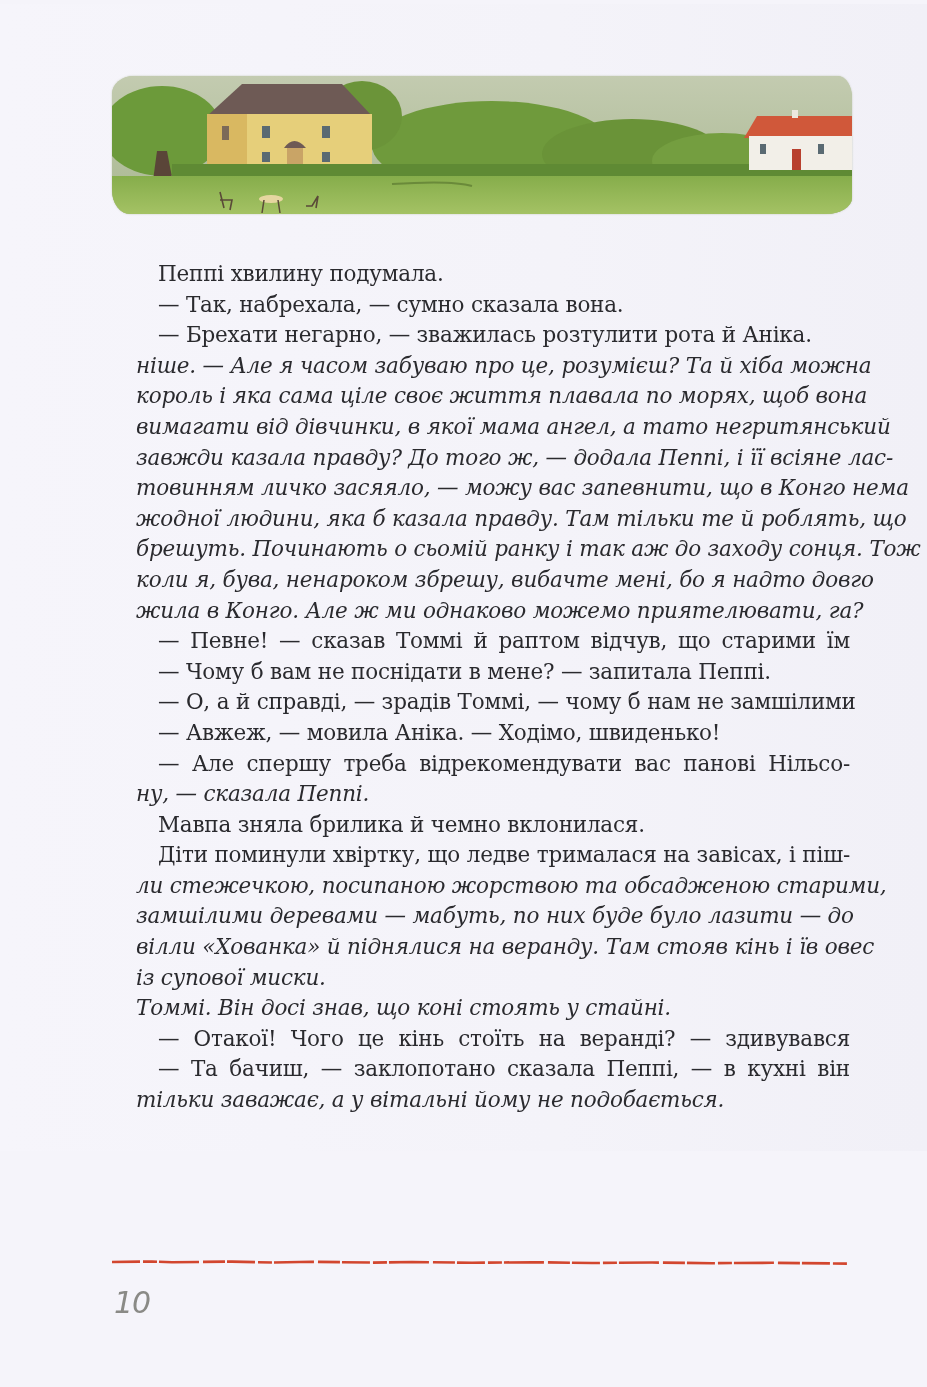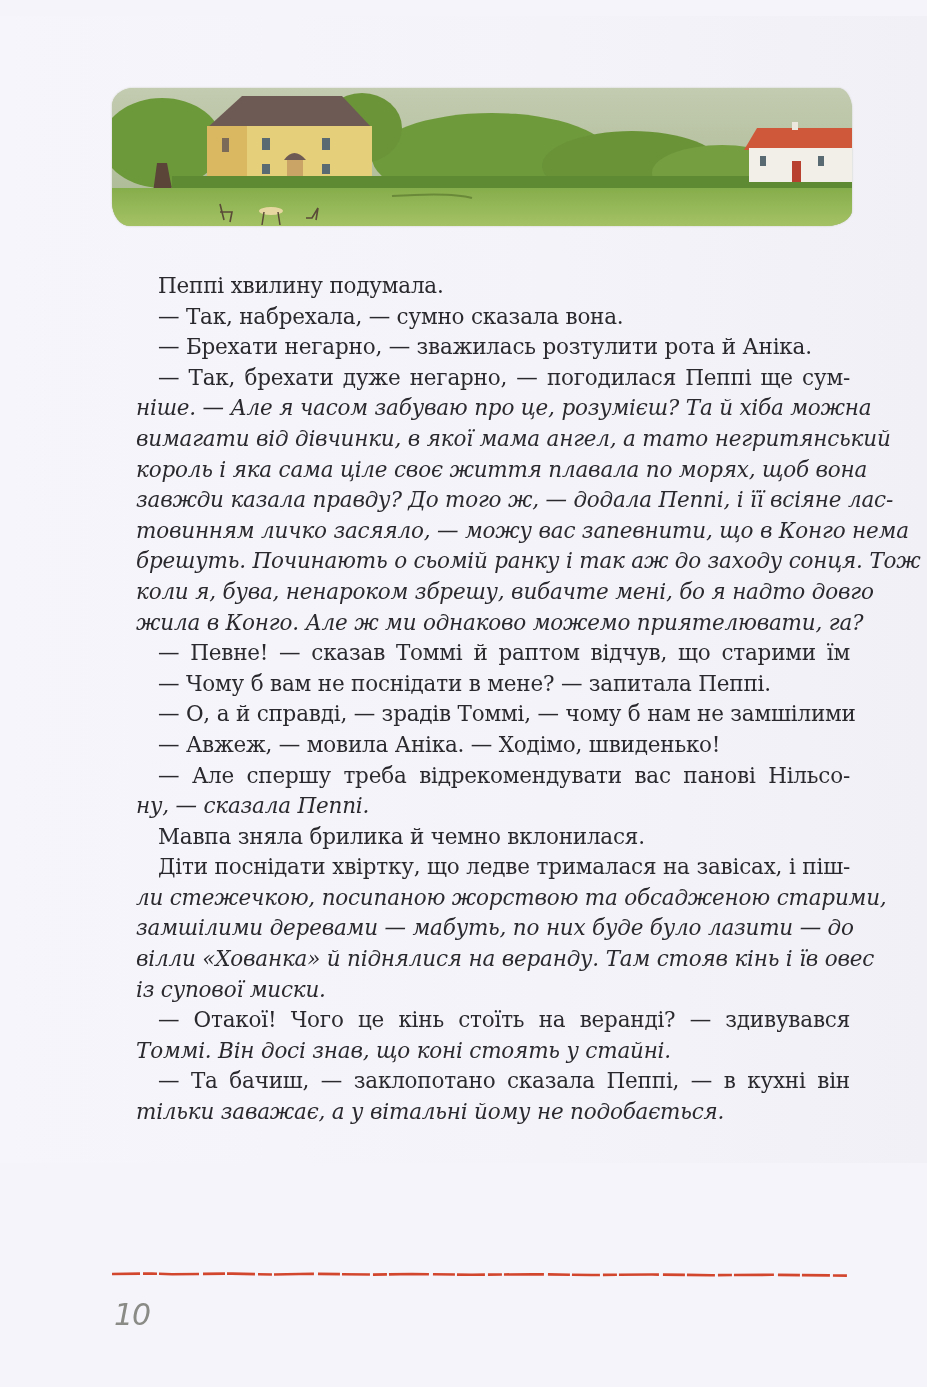--- a/index.html
+++ b/index.html
@@ -10,21 +10,21 @@
       width: 927px;
       height: 1387px;
       background: #f5f4fa;
       position: relative;
       overflow: hidden;
       font-family: "DejaVu Serif", "Liberation Serif", serif;
       color: #2a2a2e;
     }
     .page {
       position: absolute;
-      left: 0; top: 16px;
+      left: 0; top: 4px;
       width: 927px; height: 1147px;
       background: linear-gradient(90deg, #f6f5fb 0%, #f4f3f9 60%, #f1f0f7 100%);
     }
     
     .illustration {
       position: absolute;
       left: 112px;
       top: 72px;
       width: 740px;
       height: 138px;
@@ -138,43 +138,43 @@
       <rect x="648" y="68" width="6" height="10" fill="#5a6a72"></rect>
       <rect x="706" y="68" width="6" height="10" fill="#5a6a72"></rect>
       <rect x="680" y="34" width="6" height="8" fill="#ece8e0"></rect>
     </svg>
   </div>
 
   <div class="text-block">
     <span class="line last" style="padding-left:0">Пеппі хвилину подумала.</span>
     <span class="line last">— Так, набрехала, — сумно сказала вона.</span>
     <span class="line last">— Брехати негарно, — зважилась розтулити рота й Аніка.</span>
-    <span class="line">— Так, брехати дуже негарно, — погодилася Пеппі ще сум-</span>
     <span class="line outdent" style="margin-left:-22px">ніше. — Але я часом забуваю про це, розумієш? Та й хіба можна</span>
+    <span class="line outdent" style="margin-left:-22px">король і яка сама ціле своє життя плавала по морях, щоб вона</span>
     <span class="line outdent" style="margin-left:-22px">вимагати від дівчинки, в якої мама ангел, а тато негритянський</span>
-    <span class="line outdent" style="margin-left:-22px">король і яка сама ціле своє життя плавала по морях, щоб вона</span>
     <span class="line outdent" style="margin-left:-22px">завжди казала правду? До того ж, — додала Пеппі, і її всіяне лас-</span>
     <span class="line outdent" style="margin-left:-22px">товинням личко засяяло, — можу вас запевнити, що в Конго нема</span>
+    <span class="line outdent" style="margin-left:-22px">жодної людини, яка б казала правду. Там тільки те й роблять, що</span>
     <span class="line outdent" style="margin-left:-22px">брешуть. Починають о сьомій ранку і так аж до заходу сонця. Тож</span>
     <span class="line outdent" style="margin-left:-22px">коли я, бува, ненароком збрешу, вибачте мені, бо я надто довго</span>
     <span class="line outdent last" style="margin-left:-22px">жила в Конго. Але ж ми однаково можемо приятелювати, га?</span>
     <span class="line">— Певне! — сказав Томмі й раптом відчув, що старими їм</span>
     <span class="line last">— Чому б вам не поснідати в мене? — запитала Пеппі.</span>
     <span class="line">— О, а й справді, — зрадів Томмі, — чому б нам не замшілими</span>
     <span class="line last">— Авжеж, — мовила Аніка. — Ходімо, швиденько!</span>
     <span class="line">— Але спершу треба відрекомендувати вас панові Нільсо-</span>
     <span class="line outdent last" style="margin-left:-22px">ну, — сказала Пеппі.</span>
     <span class="line last">Мавпа зняла брилика й чемно вклонилася.</span>
-    <span class="line">Діти поснідати хвіртку, що ледве трималася на завісах, і піш-</span>
+    <span class="line">Діти поминули хвіртку, що ледве трималася на завісах, і піш-</span>
     <span class="line outdent" style="margin-left:-22px">ли стежечкою, посипаною жорствою та обсадженою старими,</span>
     <span class="line outdent" style="margin-left:-22px">замшілими деревами — мабуть, по них буде було лазити — до</span>
     <span class="line outdent" style="margin-left:-22px">вілли «Хованка» й піднялися на веранду. Там стояв кінь і їв овес</span>
     <span class="line outdent last" style="margin-left:-22px">із супової миски.</span>
+    <span class="line outdent last" style="margin-left:-22px">Томмі. Він досі знав, що коні стоять у стайні.</span>
     <span class="line">— Отакої! Чого це кінь стоїть на веранді? — здивувався</span>
-    <span class="line outdent last" style="margin-left:-22px">Томмі. Він досі знав, що коні стоять у стайні.</span>
     <span class="line">— Та бачиш, — заклопотано сказала Пеппі, — в кухні він</span>
     <span class="line outdent last" style="margin-left:-22px">тільки заважає, а у вітальні йому не подобається.</span>
   </div>
 
   <div class="rule">
     <svg viewBox="0 0 735 8" preserveAspectRatio="none">
       <path d="M0 4 L40 3.5 L60 4.2 L120 3.6 L160 4.5 L200 3.8 L260 4.6 L300 4 L360 4.8 L420 4.2 L480 5 L540 4.5 L600 5.2 L660 4.8 L735 5.6" stroke="#d2462e" stroke-width="2.6" fill="none" stroke-dasharray="28 3 14 2 40 4 22 2"></path>
     </svg>
   </div>
 

